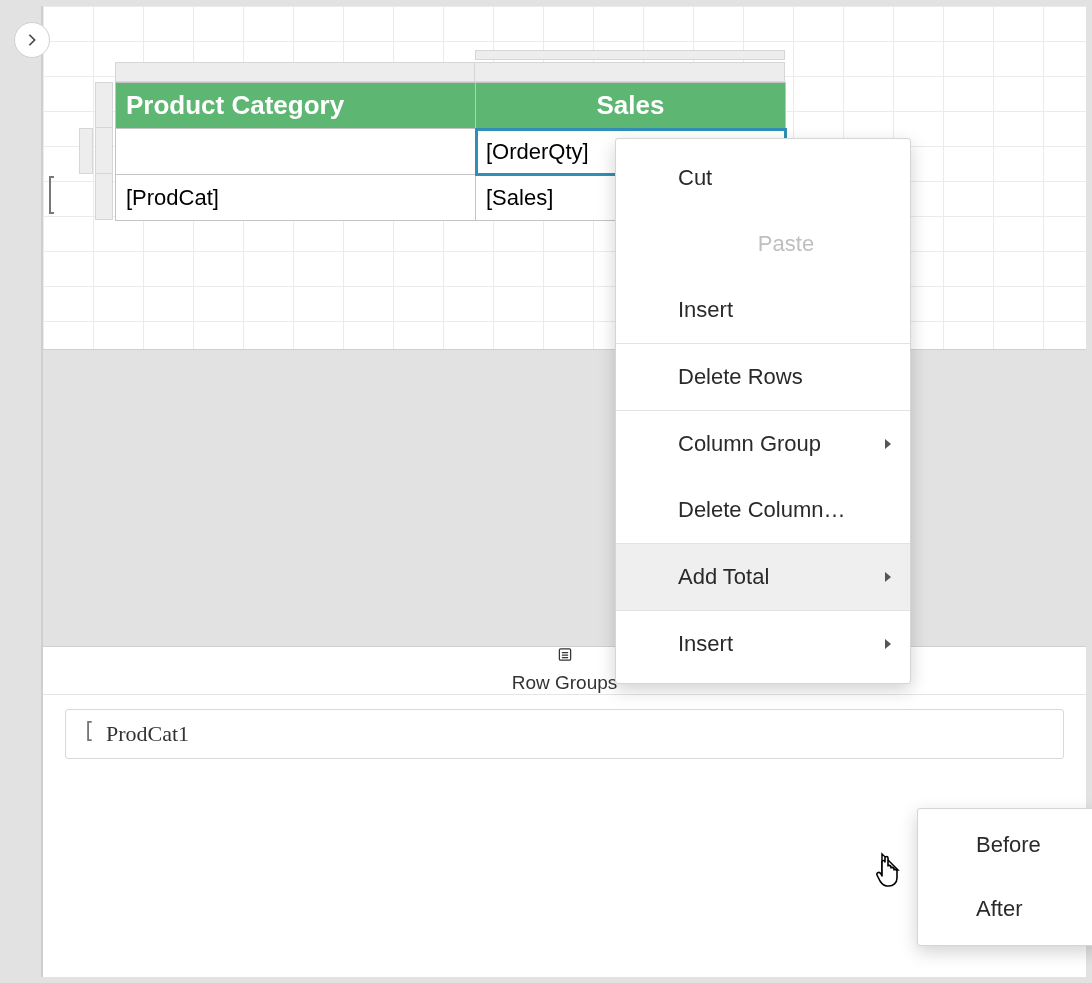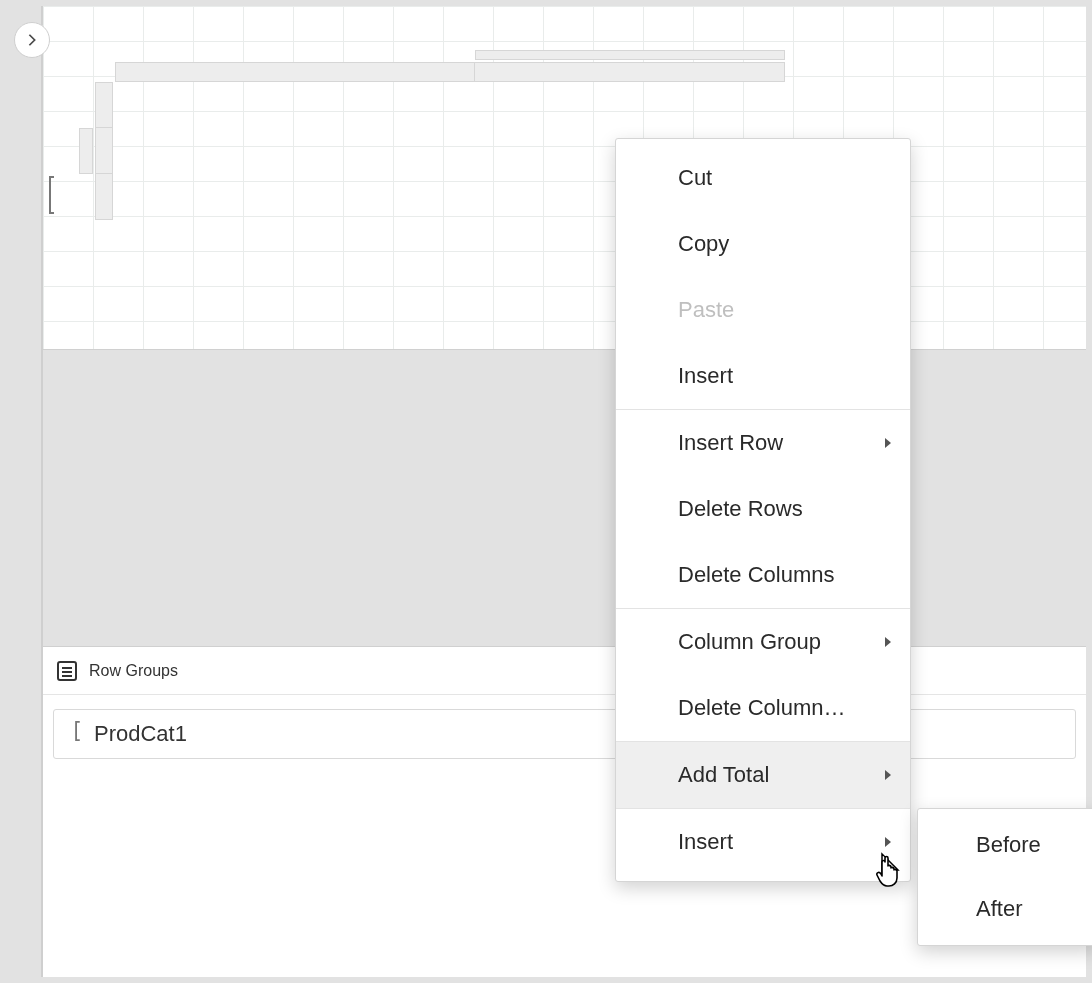--- a/index.html
+++ b/index.html
@@ -157,26 +157,28 @@
     background: #fff;
     border-top: 1px solid #d0d0d0;
   }
   .rowgroups-header {
     height: 48px;
     display: flex;
     align-items: center;
     padding: 0 12px;
     gap: 10px;
     border-bottom: 1px solid #e5e5e5;
-    font-size: 16px;
+    font-size: 19px;
     color: #333;
+    flex-direction: column;
   }
   .rowgroups-header svg { width: 24px; height: 24px; }
   .rowgroups-body {
-    padding: 14px 10px;
+    padding: 14px 22px;
+    font-family: Liberation Serif, serif;
   }
   .group-row {
     height: 50px;
     border: 1px solid #d9d9d9;
     border-radius: 3px;
     background: #fff;
     display: flex;
     align-items: center;
     gap: 12px;
     padding: 0 18px;
@@ -201,21 +203,21 @@
   .menu-item {
     height: 66px;
     display: flex;
     align-items: center;
     justify-content: space-between;
     padding: 0 16px 0 62px;
     font-size: 22px;
     color: #2a2a2a;
     cursor: pointer;
   }
-  .menu-item.disabled { color: #bfbfbf; cursor: default; }
+  .menu-item.disabled { color: #bfbfbf; cursor: default; justify-content: center; }
   .menu-item.hover { background: #efefef; }
   .menu-sep {
     height: 1px;
     background: #e3e3e3;
     margin: 0 0;
   }
   .menu-item .arrow svg { width: 12px; height: 12px; }
   .menu-item .arrow { color: #555; display:flex; }
   
   
@@ -278,20 +280,36 @@
       <div class="brack" style="top:166px; height:46px;">
         <svg viewBox="0 0 10 40" width="10" height="40">
             <path d="M8 2 H4 V38 H8" fill="none" stroke="#777" stroke-width="2"></path>
           </svg>
       </div>
 
       <div class="group-handle" style="left:36px; top:122px; flex-direction:column;">
         <div class="seg" style="width:14px; height:46px;"></div>
       </div>
 
+      <table class="tablix" style="left:72px; top:76px;">
+        <tbody>
+            <tr>
+          <th class="hdr" style="width:360px;">Product Category</th>
+          <th class="hdr center" style="width:310px;">Sales</th>
+        </tr>
+        <tr>
+          <td style="width:360px;"></td>
+          <td class="selected" style="width:310px;">[OrderQty]</td>
+        </tr>
+        <tr>
+          <td style="width:360px;">[ProdCat]</td>
+          <td style="width:310px;">[Sales]</td>
+        </tr>
+      </tbody>
+        </table>
 
     </div>
 
     <div class="lower-gray"></div>
 
     <div class="rowgroups-panel">
       <div class="rowgroups-header">
         <svg viewBox="0 0 24 24">
           <rect x="3" y="3" width="18" height="18" rx="2" fill="none" stroke="#333" stroke-width="2"></rect>
           <line x1="7" y1="9" x2="17" y2="9" stroke="#333" stroke-width="2"></line>
@@ -309,43 +327,29 @@
           </span>
           <span>ProdCat1</span>
         </div>
       </div>
     </div>
 
     <div class="context-menu">
       <div class="menu-item">
           <span>Cut</span>
         </div>
-      <div class="menu-item">
-          <span>Copy</span>
-        </div>
       <div class="menu-item disabled">
           <span>Paste</span>
         </div>
       <div class="menu-item">
           <span>Insert</span>
         </div>
       <div class="menu-sep"></div>
       <div class="menu-item">
-        <span>Insert Row</span>
-        <span class="arrow">
-            <svg viewBox="0 0 12 12">
-              <path d="M3 1 L9 6 L3 11 Z" fill="#555"></path>
-            </svg>
-          </span>
-      </div>
-      <div class="menu-item">
           <span>Delete Rows</span>
-        </div>
-      <div class="menu-item">
-          <span>Delete Columns</span>
         </div>
       <div class="menu-sep"></div>
       <div class="menu-item">
         <span>Column Group</span>
         <span class="arrow">
             <svg viewBox="0 0 12 12">
               <path d="M3 1 L9 6 L3 11 Z" fill="#555"></path>
             </svg>
           </span>
       </div>

